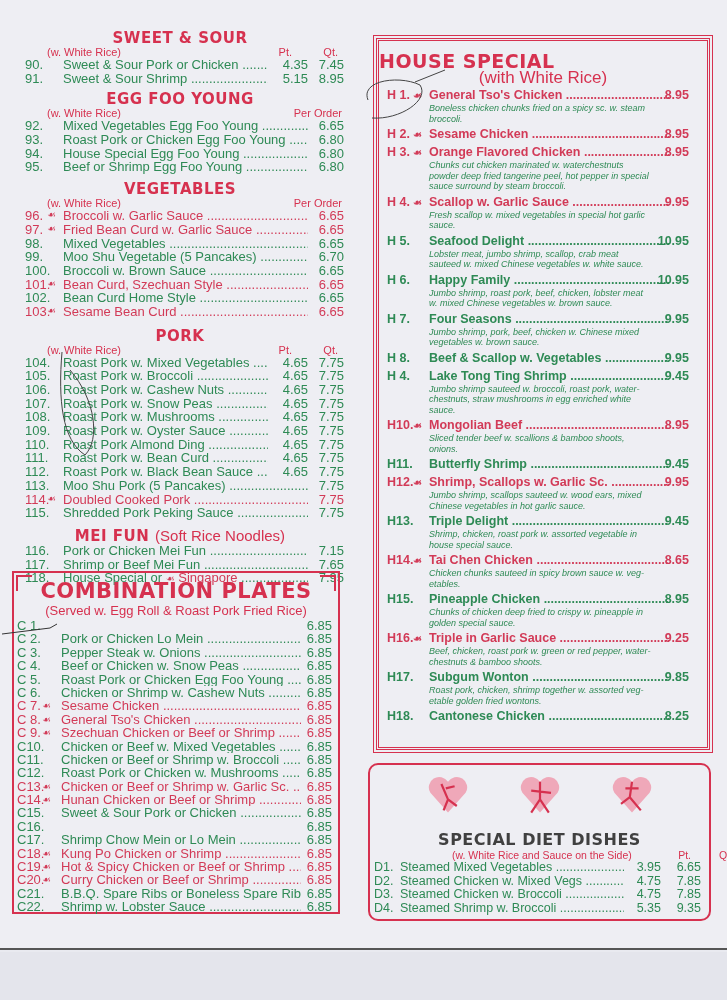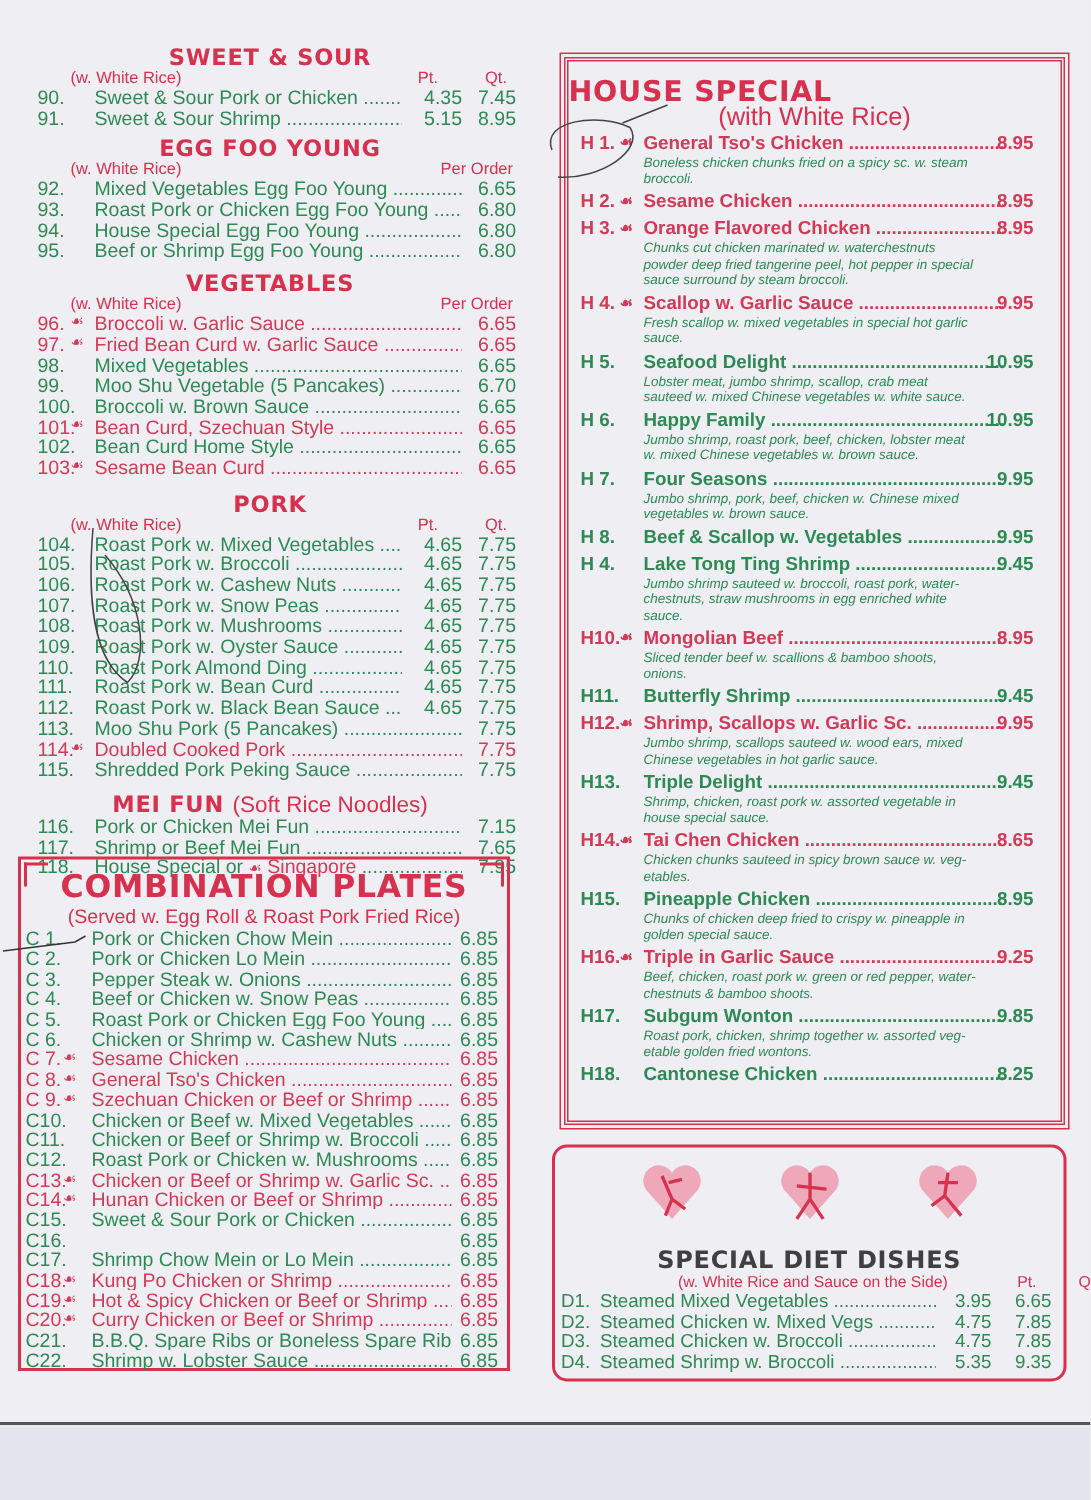--- a/index.html
+++ b/index.html
@@ -306,21 +306,20 @@
   </div>
 
   <div class="combo">
     <div class="corner" style="left:2px;top:2px;border-right:none;border-bottom:none"></div>
     <div class="corner" style="right:2px;top:2px;border-left:none;border-bottom:none"></div>
     <div class="title">COMBINATION PLATES</div>
     <div class="sub">(Served w. Egg Roll &amp; Roast Pork Fried Rice)</div>
     <div id="combo-list">
         <div class="citem green">
           <span class="num">C 1.</span>
-          <span class="name">Pork or Chicken Chow Mein</span>
           <span class="price">6.85</span>
         </div>
         <div class="citem green">
           <span class="num">C 2.</span>
           <span class="name">Pork or Chicken Lo Mein</span>
           <span class="price">6.85</span>
         </div>
         <div class="citem green">
           <span class="num">C 3.</span>
           <span class="name">Pepper Steak w. Onions</span>

